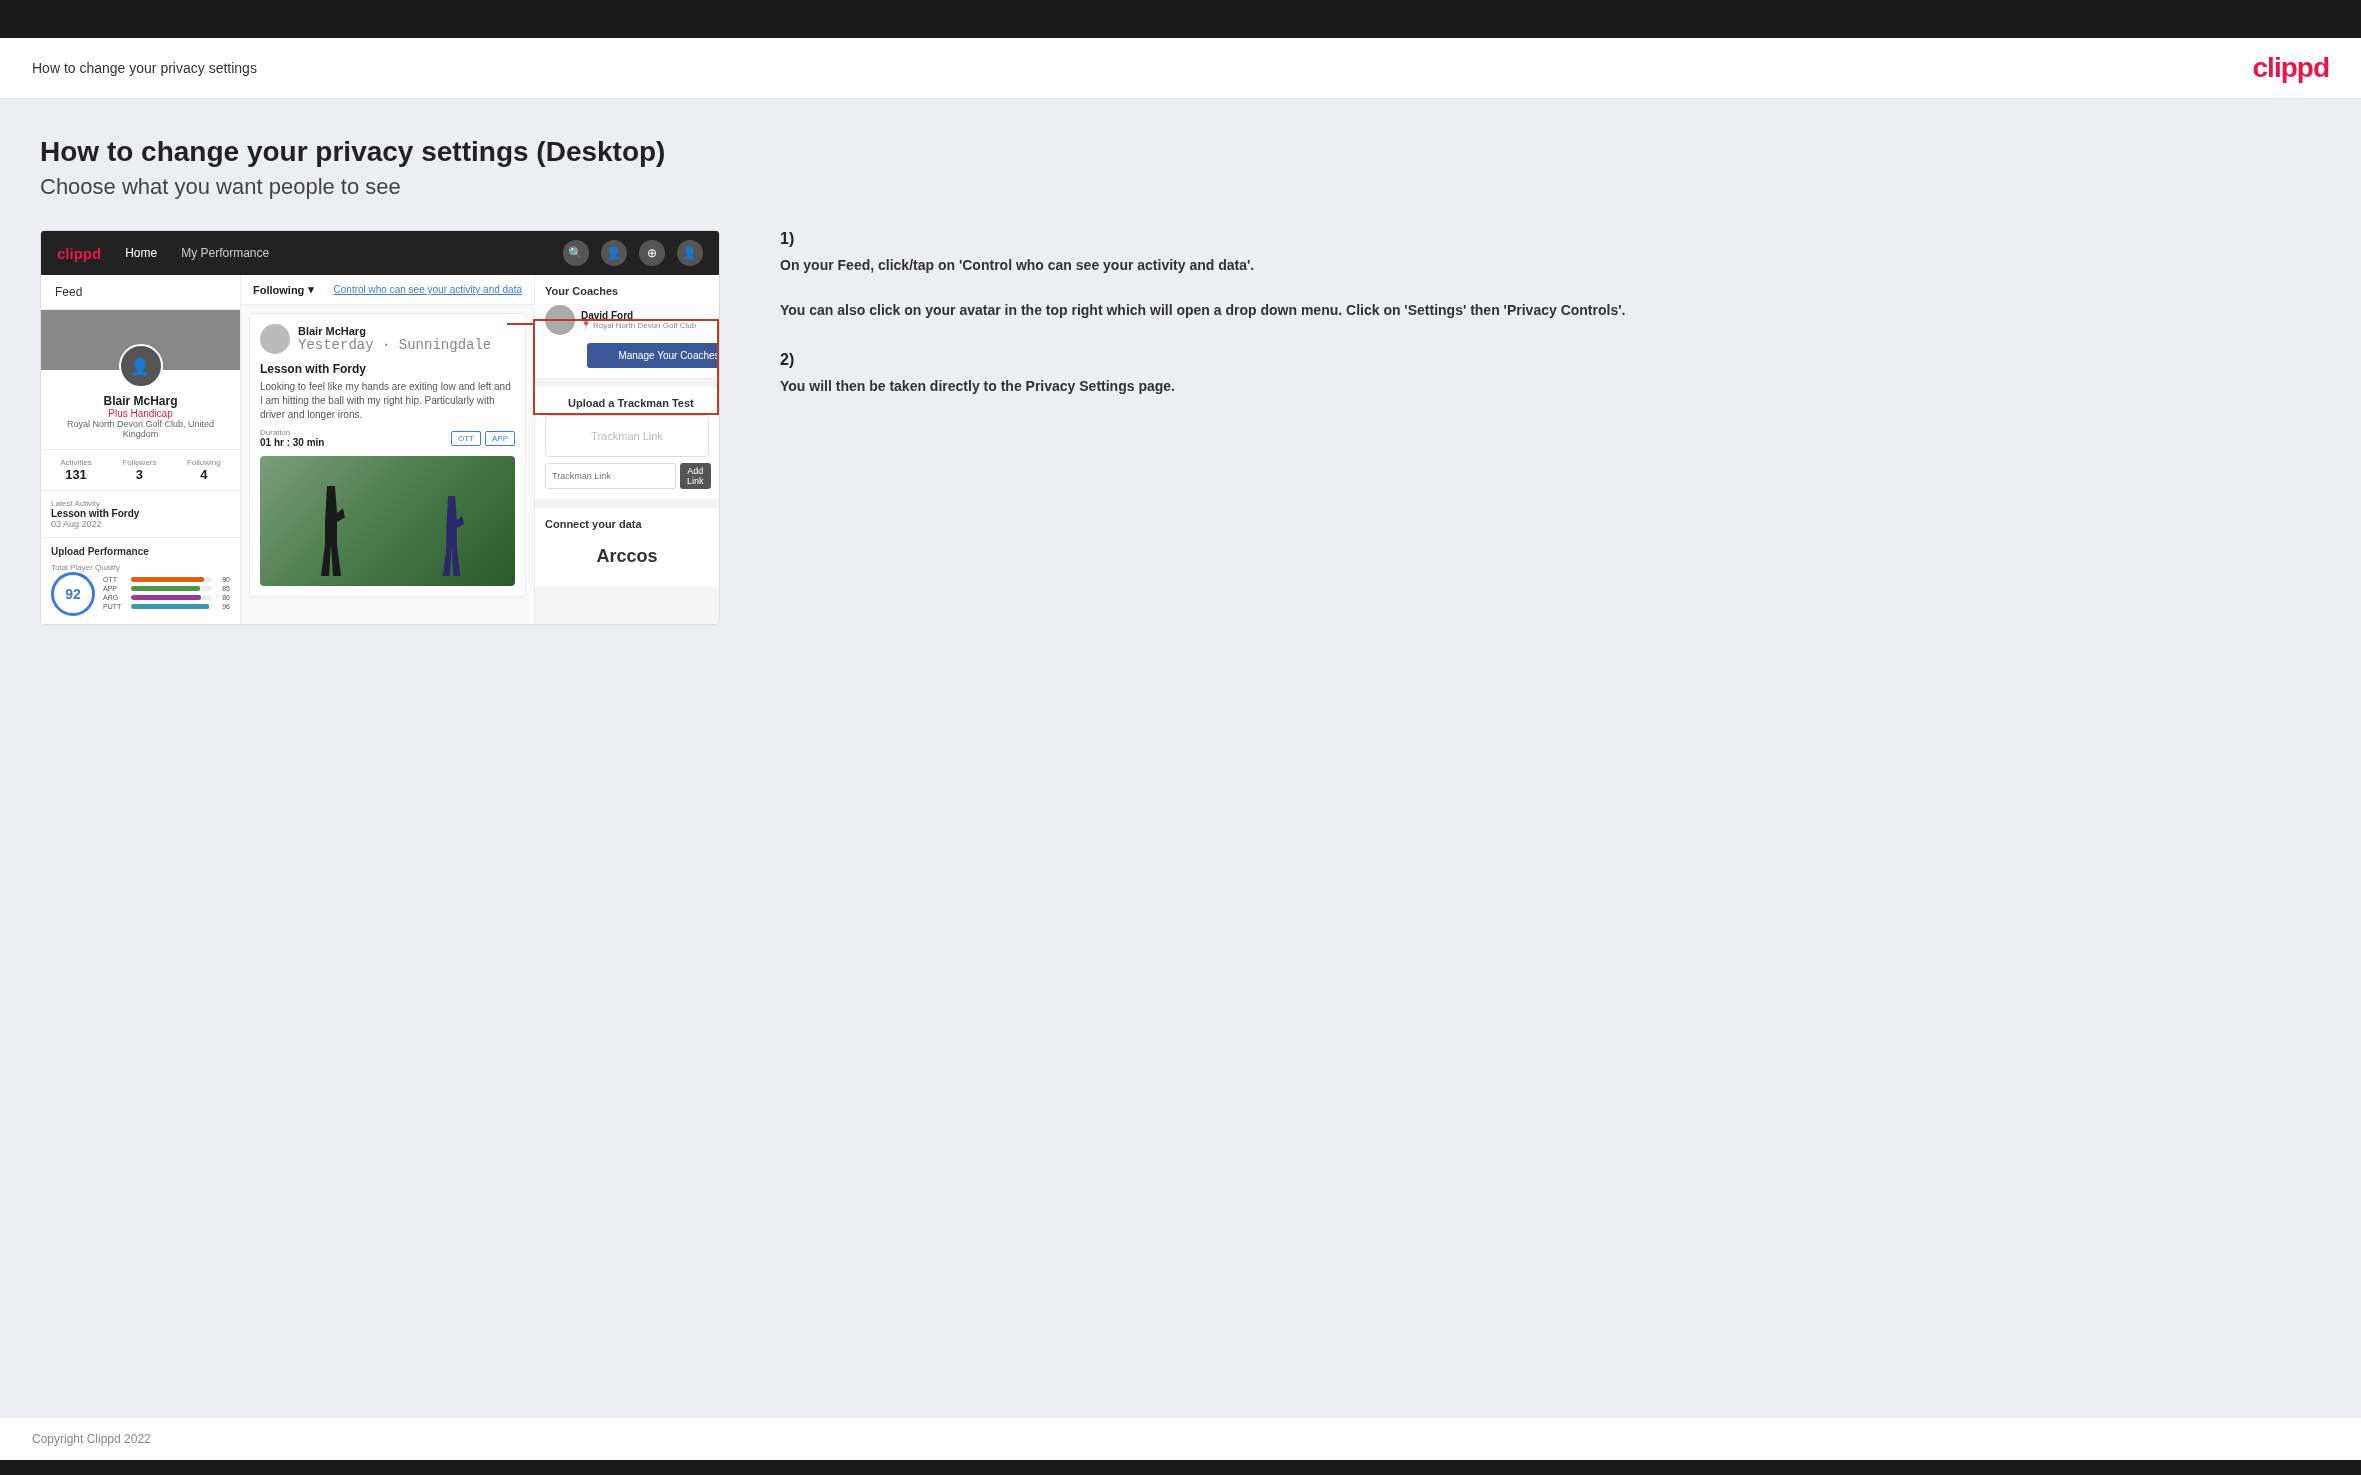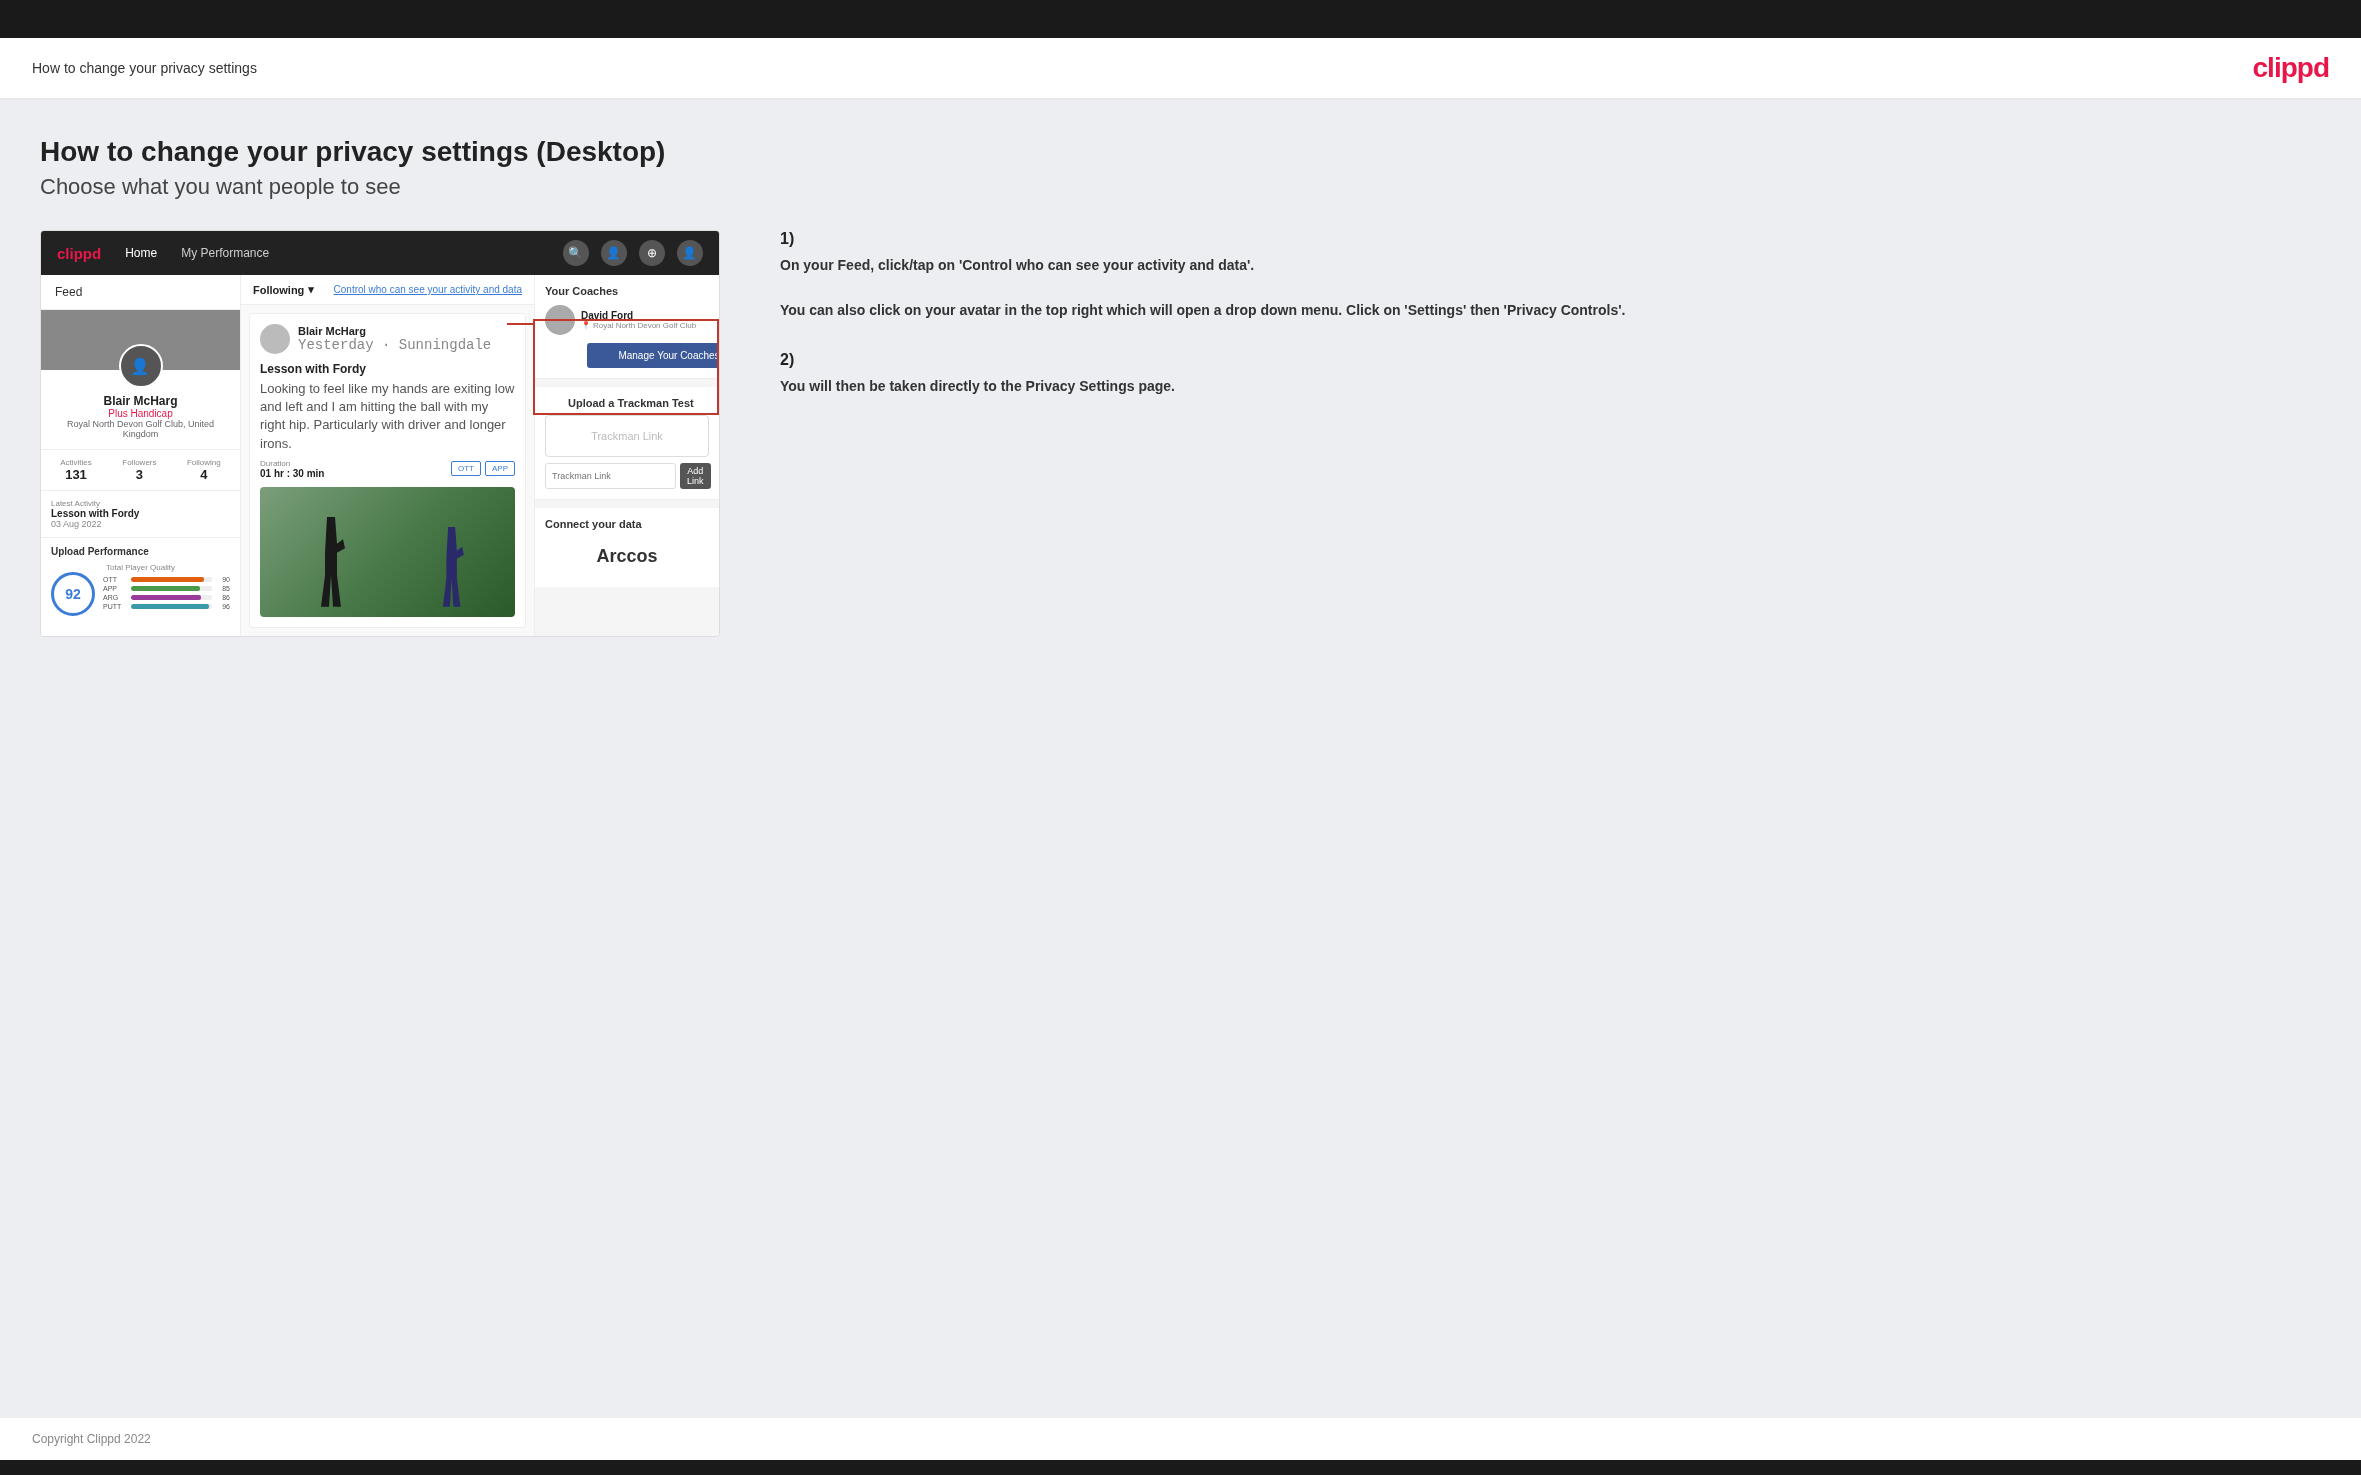--- a/index.html
+++ b/index.html
@@ -206,21 +206,20 @@
     }
     .perf-title {
       font-size: 10px;
       font-weight: 600;
       color: #333;
       margin-bottom: 6px;
     }
     .tpq-label {
       font-size: 8px;
       color: #888;
-      text-align: center;
     }
     .tpq-row {
       display: flex;
       align-items: center;
       gap: 8px;
     }
     .tpq-circle {
       width: 44px;
       height: 44px;
       border-radius: 50%;
@@ -313,21 +312,21 @@
       font-size: 14px;
       color: #888;
       font-family: Liberation Mono, monospace;
     }
     .activity-title {
       font-size: 12px;
       font-weight: 600;
       margin-bottom: 4px;
     }
     .activity-desc {
-      font-size: 13px;
+      font-size: 10px;
       color: #555;
       margin-bottom: 6px;
       line-height: 1.4;
     }
     .duration-row {
       display: flex;
       align-items: center;
       justify-content: space-between;
       margin-bottom: 6px;
     }

